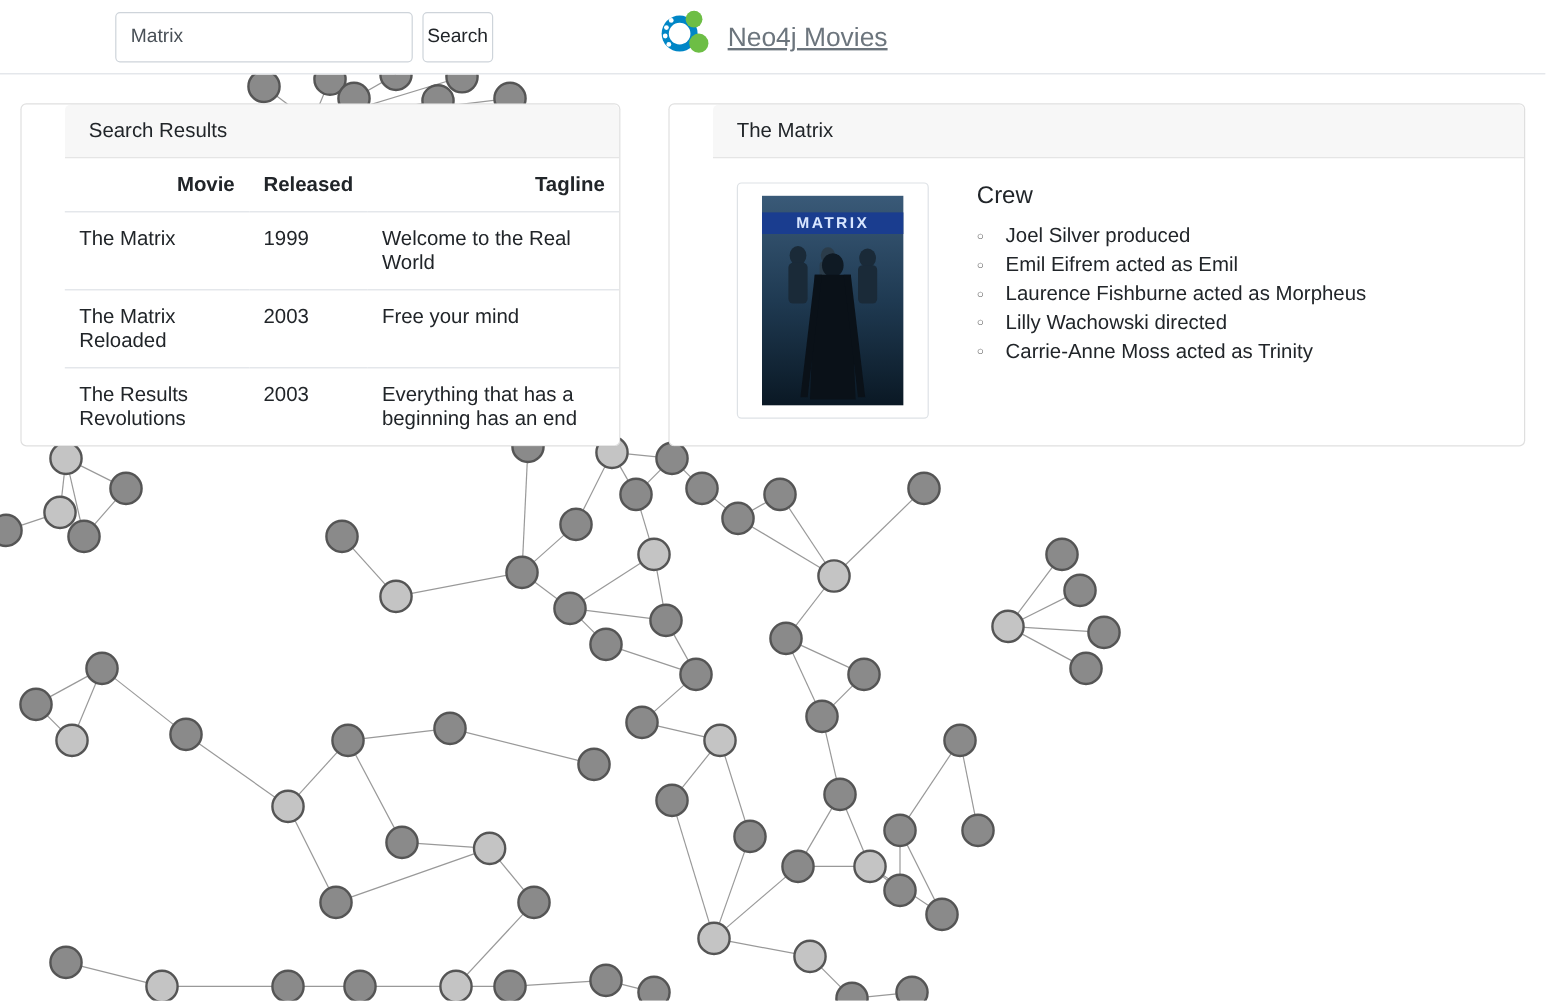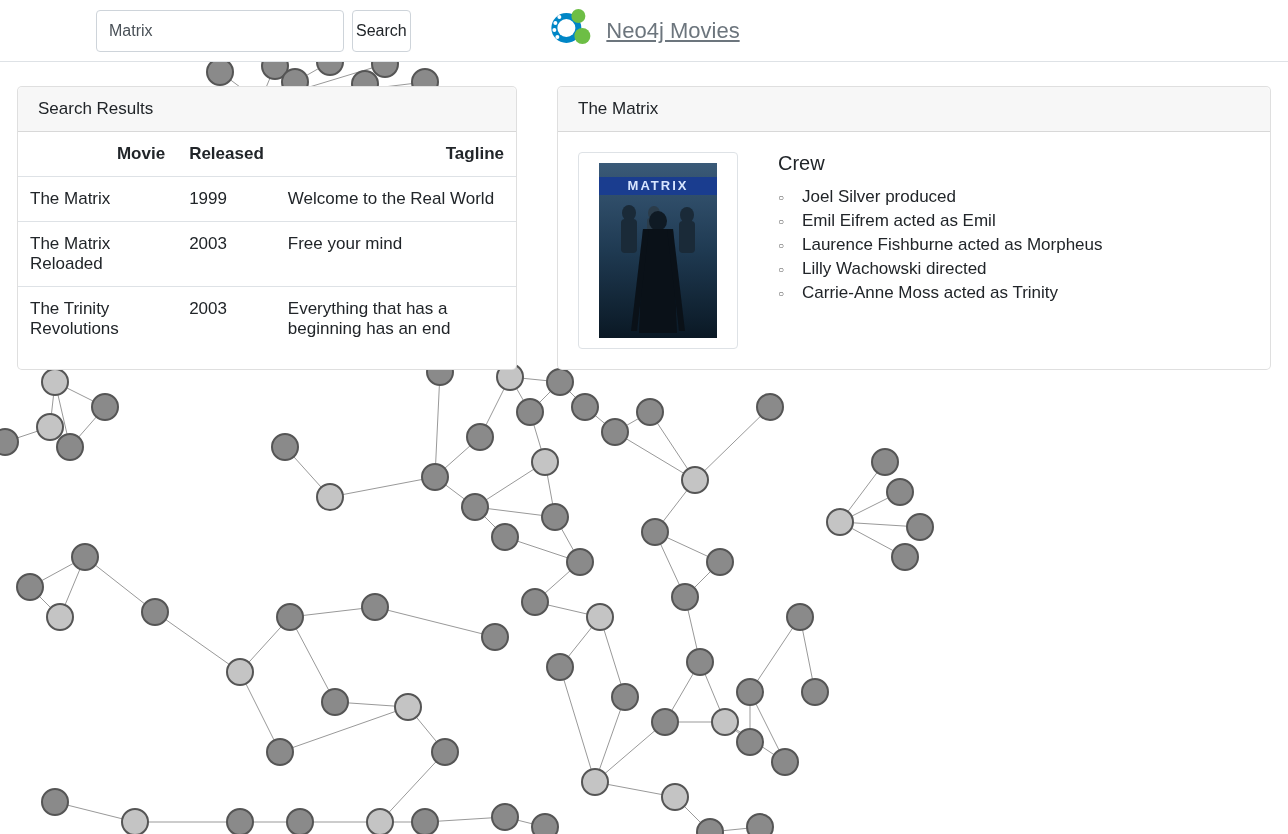--- a/index.html
+++ b/index.html
@@ -68,20 +68,21 @@
   left: 17px;
   right: 17px;
   display: flex;
   gap: 40px;
   z-index: 5;
 }
 .panel {
   background: #fff;
   border: 1px solid rgba(0,0,0,0.125);
   border-radius: 5px;
+  padding-left: 36px;
 }
 .panel-header {
   padding: 12px 20px;
   border-bottom: 1px solid rgba(0,0,0,0.125);
   background: rgba(0,0,0,0.03);
   font-size: 17px;
   border-radius: 5px 5px 0 0;
 }
 .panel-left { width: 500px; }
 .panel-right { flex: 1; }
@@ -336,21 +337,21 @@
             <td>The Matrix</td>
             <td>1999</td>
             <td>Welcome to the Real World</td>
           </tr>
           <tr>
             <td>The Matrix Reloaded</td>
             <td>2003</td>
             <td>Free your mind</td>
           </tr>
           <tr>
-            <td>The Trinity Revolutions</td>
+            <td>The Results Revolutions</td>
             <td>2003</td>
             <td>Everything that has a beginning has an end</td>
           </tr>
         </tbody>
     </table>
   </div>
 
   <div class="panel panel-right">
     <div class="panel-header">The Matrix</div>
     <div class="detail-body">

